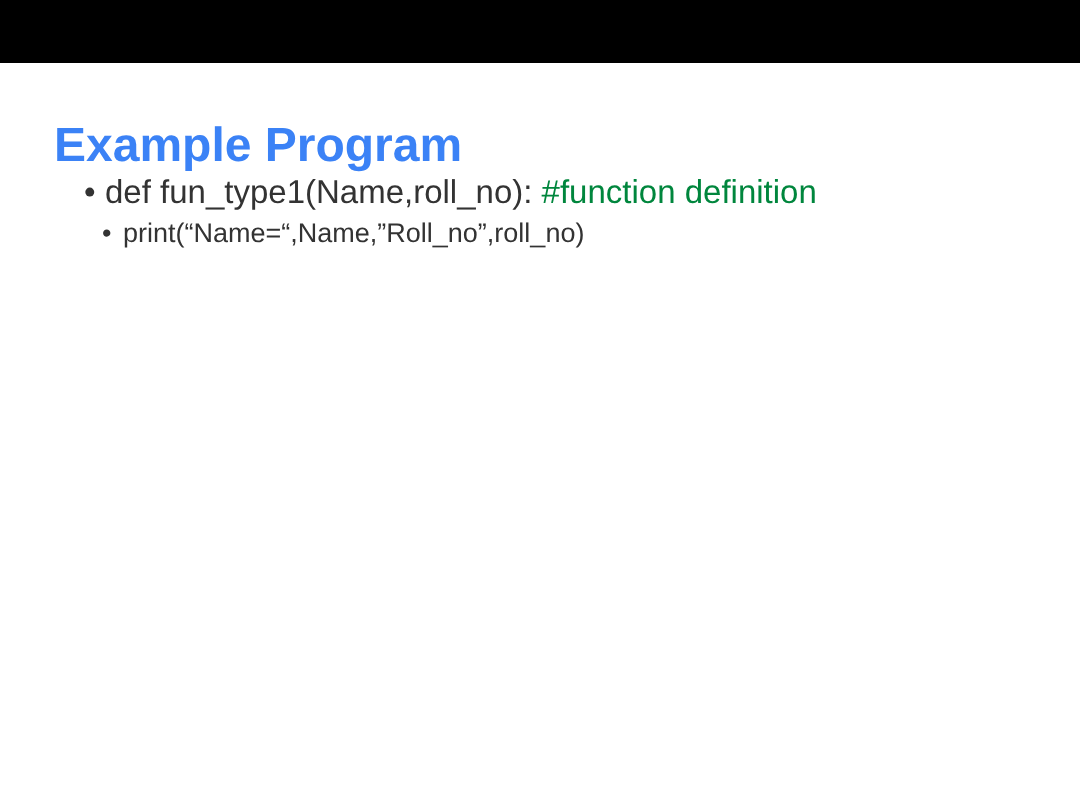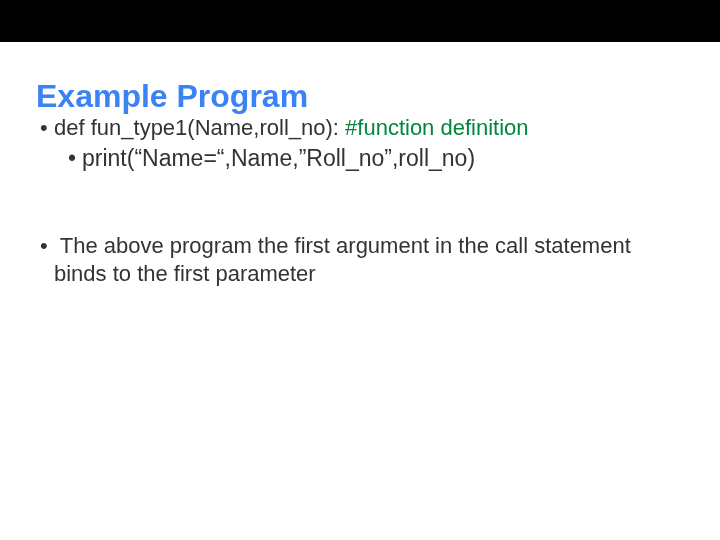--- a/index.html
+++ b/index.html
@@ -30,31 +30,31 @@
   .content {
     position: absolute;
     top: 114px;
     left: 40px;
     right: 40px;
     color: #333333;
     font-size: 22px;
     line-height: 1.28;
   }
   .b1 {
-    margin-left: 0;
+    margin-left: 16px;
     margin-bottom: 2px;
     text-indent: -14px;
     padding-left: 14px;
   }
   .b2 {
     margin-left: 28px;
     margin-bottom: 2px;
     text-indent: -14px;
     padding-left: 14px;
-    font-size: 23px;
+    font-size: 18px;
   }
   .bullet {
     display: inline-block;
     width: 14px;
     text-indent: 0;
   }
   .green { color: #00863d; }
   .gap { height: 56px; }
 </style>
 </head>
@@ -72,18 +72,15 @@
     </div>
 
     <div class="b2">
       <span class="bullet">•</span><span>print(“Name=“,Name,”Roll_no”,roll_no)</span>
     </div>
 
 
 
     <div class="gap"></div>
 
-    <div class="b1">
-      <span class="bullet">•</span><span> The above program the first argument in the call statement binds to the first parameter</span>
-    </div>
 
   </div>
 </div>
 
 </body></html>

